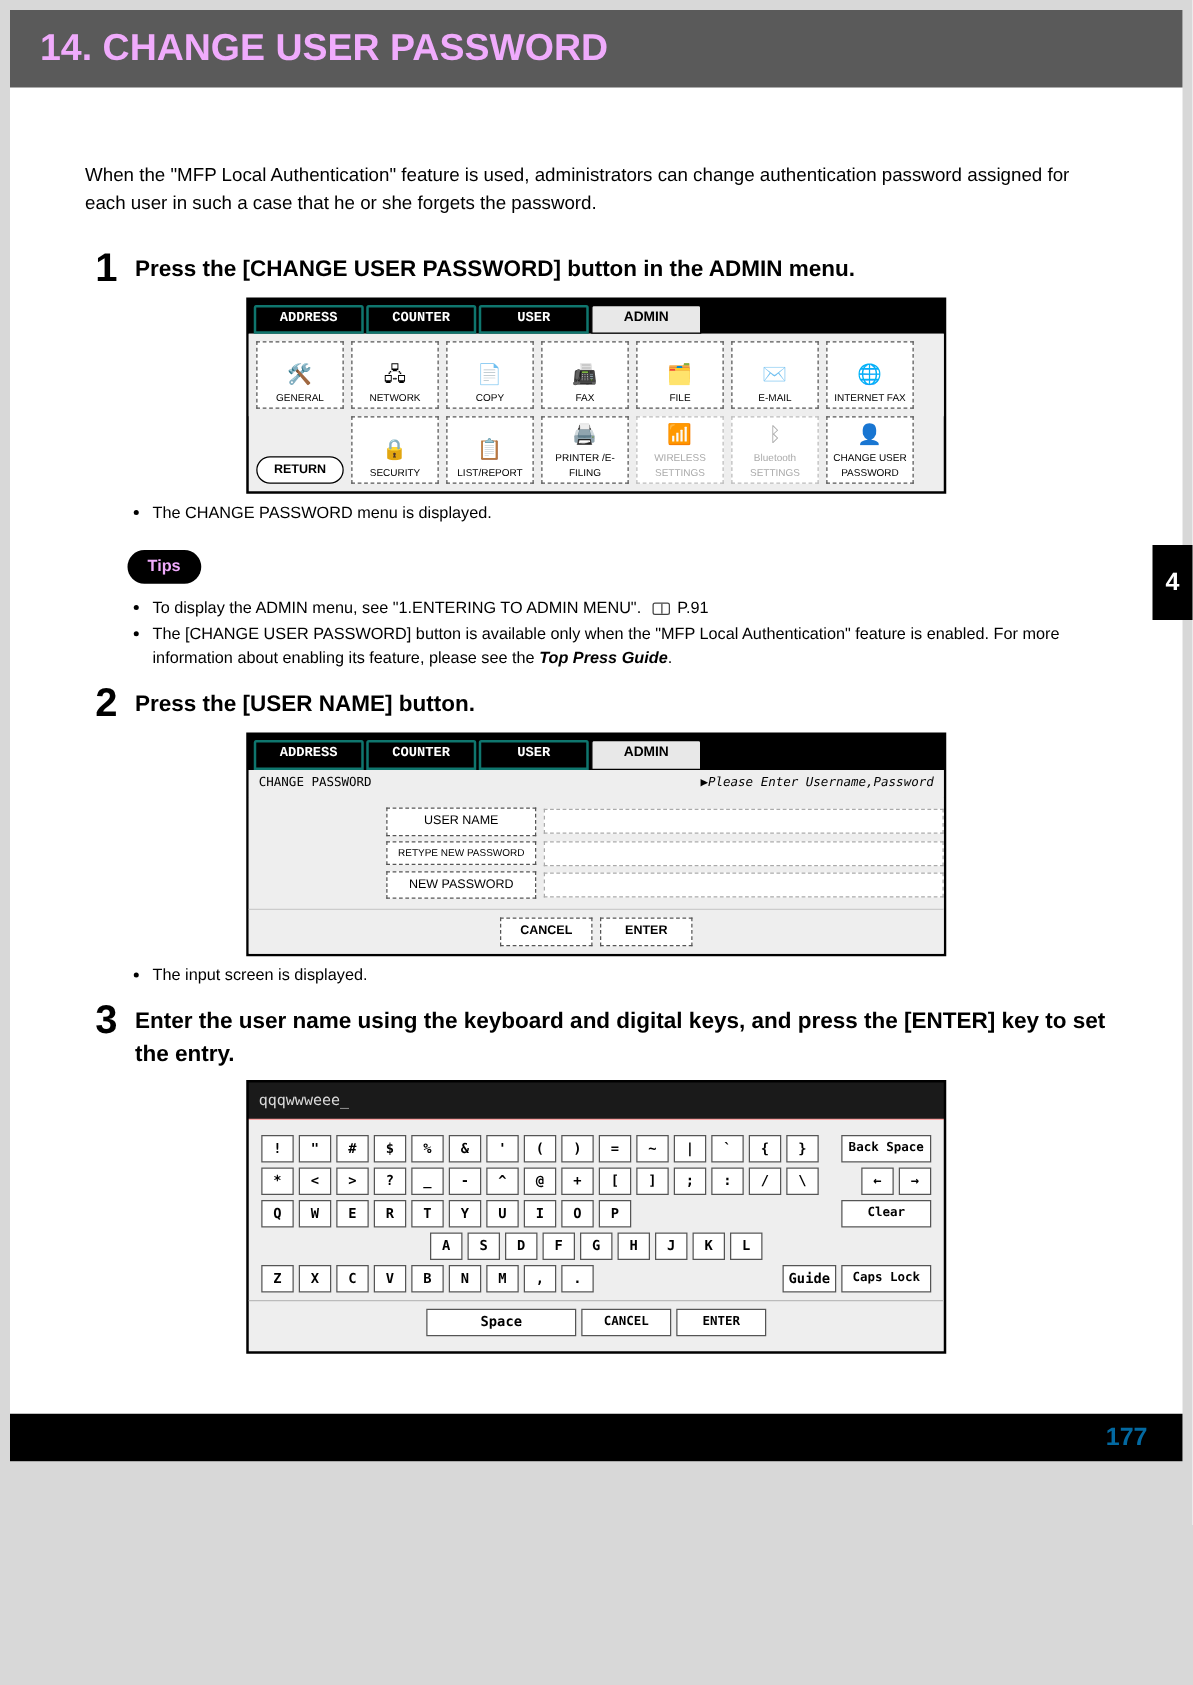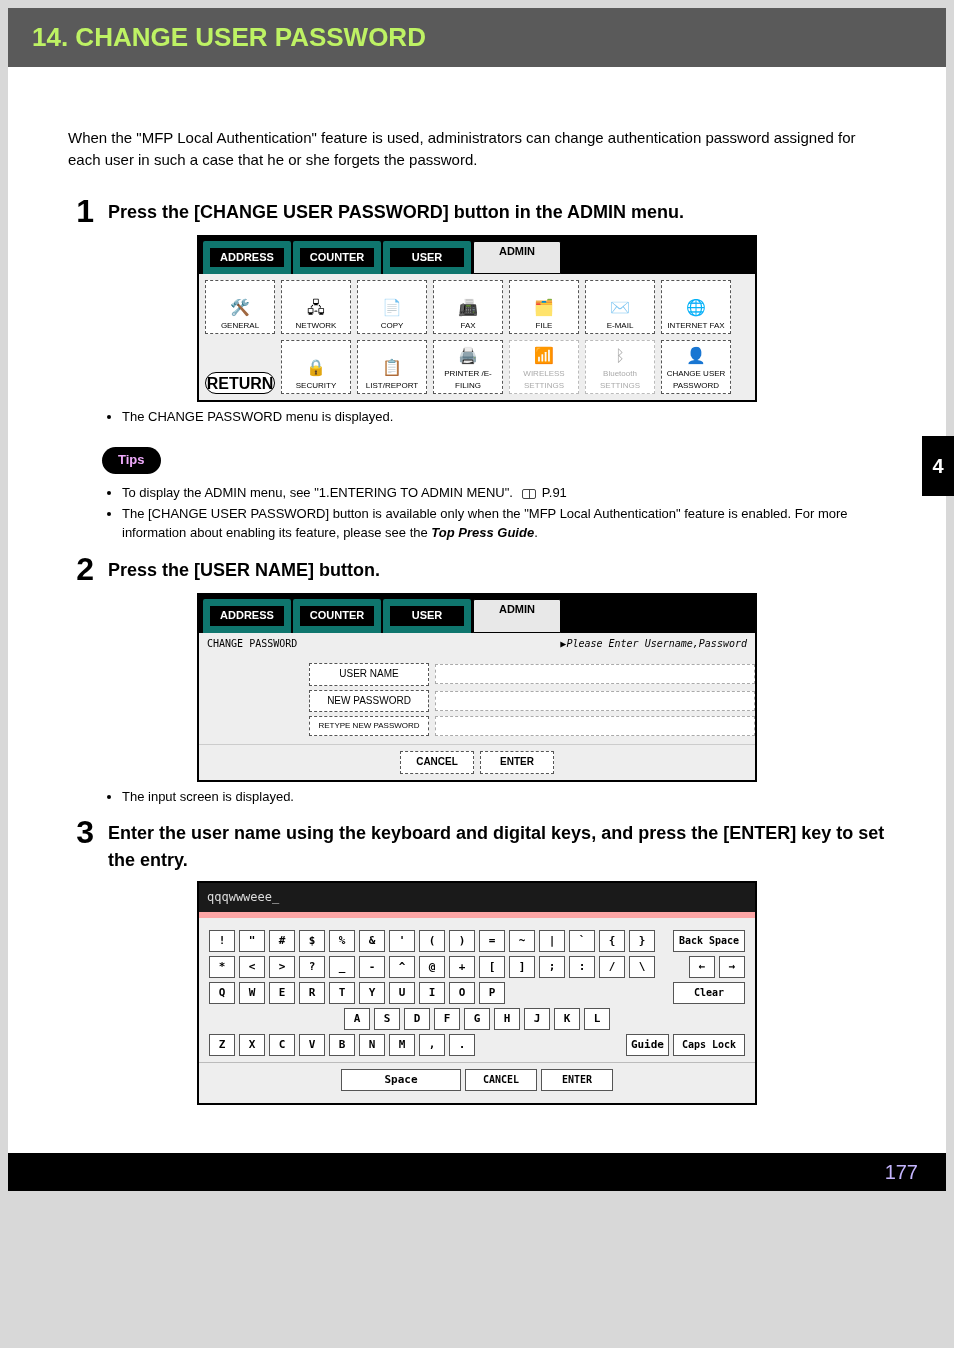--- a/index.html
+++ b/index.html
@@ -8,22 +8,22 @@
     font-family: Arial, Helvetica, sans-serif;
     background: #d8d8d8;
     width: 954px;
   }
   .page-frame {
     background: #fff;
     margin: 8px;
   }
   .header-bar {
     background: #5a5a5a;
-    color: #bef264;
-    font-size: 26px;
+    color: #f0abfc;
+    font-size: 30px;
     font-weight: bold;
     padding: 14px 24px 14px 24px;
   }
   .content-col {
     padding: 24px 60px 40px 60px;
     color: #000;
     font-size: 15px;
     line-height: 1.45;
   }
   .intro { margin: 36px 0 24px 0; }
@@ -83,21 +83,21 @@
     font-weight: bold;
     text-align: center;
     padding: 2px 0;
     width: 88px;
     border: 1px solid #000;
     background: #e8e8e8;
     color: #000;
     border-top-left-radius: 2px;
     border-top-right-radius: 2px;
   }
-  .tab.inverse { background: #000; color: #fff; border: 7px solid #0f766e; }
+  .tab.inverse { background: #000; color: #fff; border: 2px solid #0f766e; font-family: Liberation Mono, monospace; }
 
   .iconrow {
     display: flex;
     gap: 6px;
     padding: 6px;
     flex-wrap: wrap;
     background: #eee;
   }
   .tile {
     width: 70px; height: 54px;
@@ -107,21 +107,21 @@
     font-size: 8px;
     padding: 2px;
     text-align: center;
   }
   .tile.disabled { color: #aaa; border-color: #bbb; }
   .tile .glyph { font-size: 16px; line-height: 1; margin-bottom: 4px; }
   .return-pill {
     width: 70px; height: 22px;
     border: 1px solid #000;
     border-radius: 11px;
-    font-size: 16px; font-weight: bold;
+    font-size: 10px; font-weight: bold;
     display: flex; align-items: center; justify-content: center;
     background: #fff;
   }
   .row2wrap { display: flex; gap: 6px; padding: 0 6px 6px 6px; align-items: flex-end; }
 
   
   .p2-bar {
     background: #eee;
     font-size: 10px;
     padding: 4px 8px;
@@ -146,21 +146,21 @@
   }
   .p2-act {
     width: 74px; font-size: 10px; font-weight: bold; text-align: center;
     border: 1px dashed #555; background: #fff; padding: 3px 2px;
   }
 
   
   .kbd-panel { width: 560px; margin: 8px auto; background:#000; padding:2px; }
   .kbd-input {
     background: #1a1a1a; color: #dcdcdc; font-family: monospace;
-    font-size: 12px; padding: 6px 8px; border-bottom: 6px solid #fca5a5;
+    font-size: 12px; padding: 6px 8px; border-bottom: 1px solid #fca5a5;
   }
   .kbd-body { background: #eee; padding: 8px 10px; }
   .kbd-row { display: flex; gap: 4px; margin: 4px 0; justify-content: center; align-items: center; }
   .key {
     min-width: 26px; height: 22px;
     border: 1px solid #555; background:#fff;
     font-size: 11px; font-weight: bold;
     display:flex; align-items:center; justify-content:center;
     padding: 0 4px; font-family: monospace;
   }
@@ -172,23 +172,23 @@
   
   .side-tab {
     position: absolute;
     right: 0; top: 428px;
     width: 32px; height: 60px;
     background: #000; color: #fff;
     display:flex; align-items:center; justify-content:center;
     font-size: 20px; font-weight: bold;
   }
   .page-footer {
-    height: 38px; background:#000; color:#c4b5fd;
+    height: 38px; background:#000; color:#0369a1;
     display:flex; align-items:center; justify-content:flex-end;
-    padding: 0 28px; font-size: 20px; font-weight:normal;
+    padding: 0 28px; font-size: 20px; font-weight:bold;
   }
   .outer { position: relative; }
 </style>
 </head>
 <body>
 
 <div class="outer">
   <div class="side-tab">4</div>
 
   <div class="page-frame">
@@ -308,25 +308,25 @@
           <div class="p2-bar">
             <span style="font-family:monospace;">CHANGE PASSWORD</span>
             <span style="font-family:monospace;font-style:italic;">▶Please Enter Username,Password</span>
           </div>
           <div class="p2-form">
             <div class="p2-line">
               <div class="p2-btn">USER NAME</div>
               <div class="p2-field"></div>
             </div>
             <div class="p2-line">
+              <div class="p2-btn" style="font-size:8px;">RETYPE NEW PASSWORD</div>
+              <div class="p2-field"></div>
+            </div>
+            <div class="p2-line">
               <div class="p2-btn">NEW PASSWORD</div>
-              <div class="p2-field"></div>
-            </div>
-            <div class="p2-line">
-              <div class="p2-btn" style="font-size:8px;">RETYPE NEW PASSWORD</div>
               <div class="p2-field"></div>
             </div>
           </div>
           <div class="p2-actions">
             <div class="p2-act">CANCEL</div>
             <div class="p2-act">ENTER</div>
           </div>
         </div>
       </div>
 

